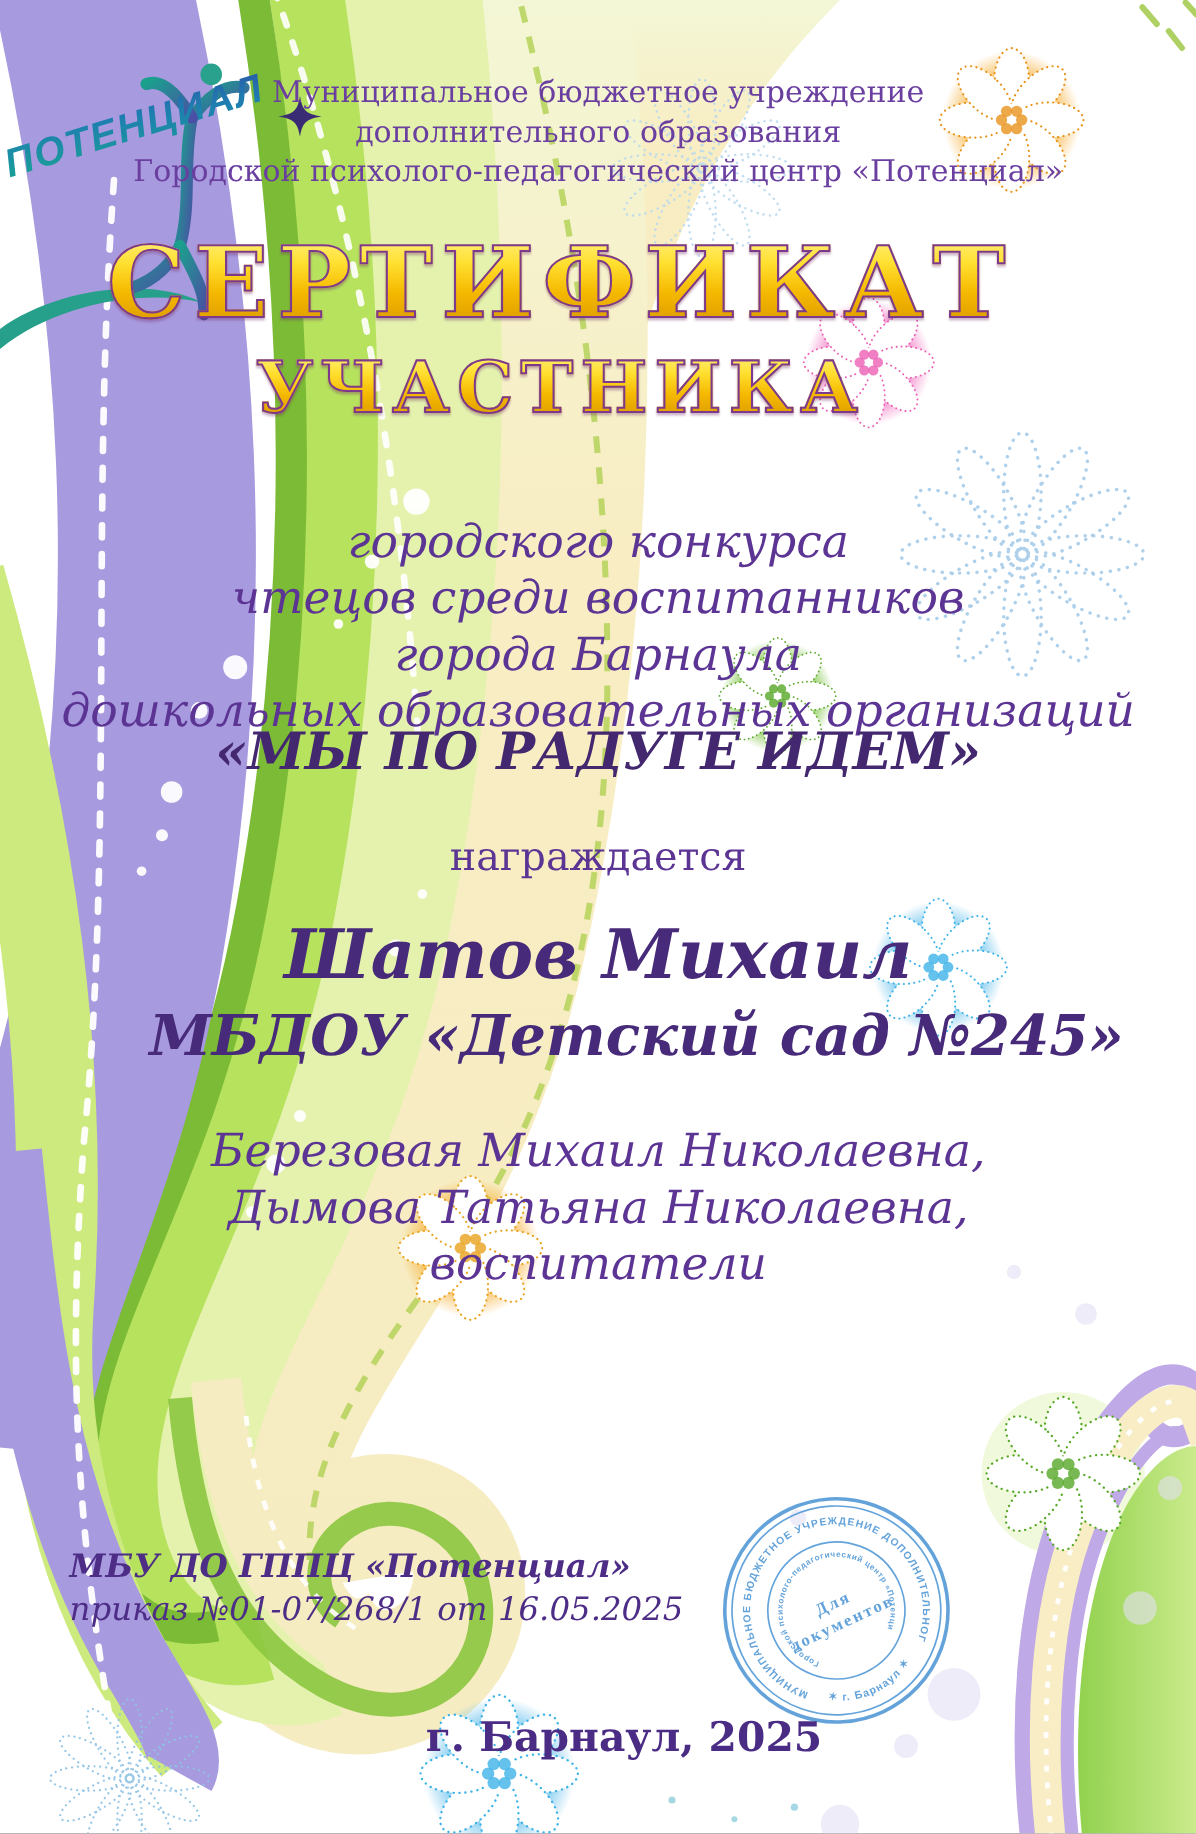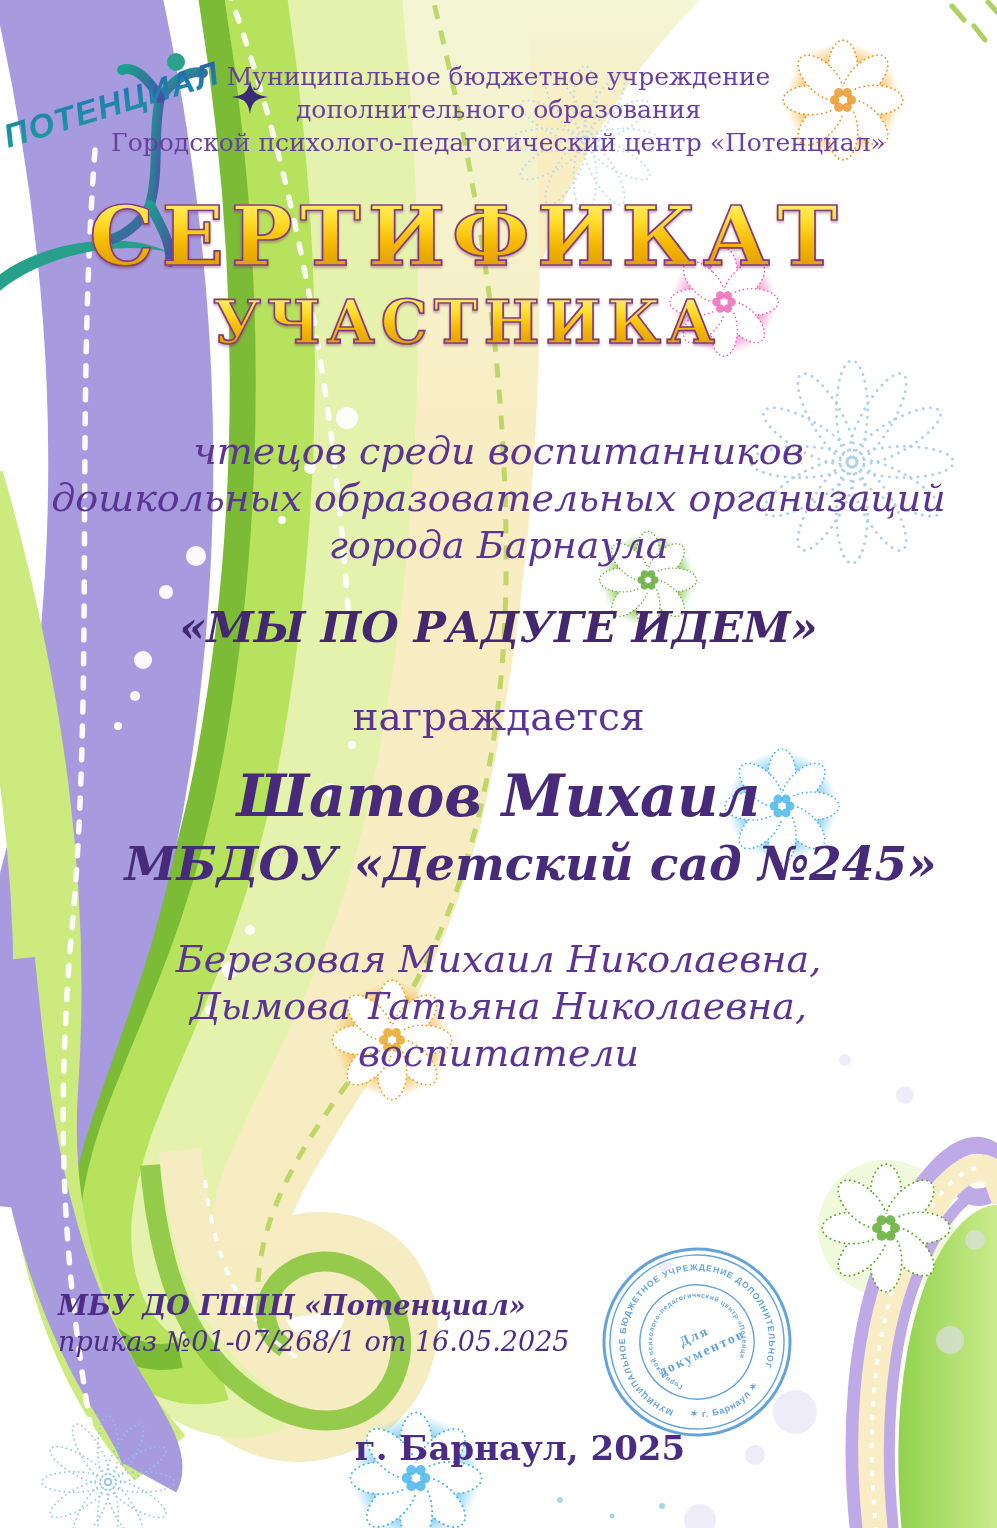--- a/index.html
+++ b/index.html
@@ -11,21 +11,21 @@
   .titlewrap{top:186px;left:0;width:934px;}
   .gold{font-weight:bold;
         background:linear-gradient(180deg,#fff7a0 0%,#ffdf2e 34%,#f5b800 58%,#cf8a00 100%);
         -webkit-background-clip:text;background-clip:text;color:transparent;
         -webkit-text-stroke:1.7px #7d3a8d;
         filter:drop-shadow(0 2px 1px rgba(110,40,100,.35));}
   .t1{font-size:82px;line-height:100px;letter-spacing:7px;}
   .t2{font-size:59px;line-height:74px;letter-spacing:6px;}
   .contest{top:428px;left:0;width:997px;font-style:italic;font-size:38px;line-height:47px;color:#5c3494;}
   .cname{top:602px;left:0;width:997px;font-style:italic;font-weight:bold;font-size:43px;color:#43276f;}
-  .award{top:694px;left:0;width:997px;font-size:39px;color:#5c3494;}
+  .award{top:694px;left:0;width:997px;font-size:33px;color:#5c3494;}
   .recipient{top:762px;left:0;width:997px;font-style:italic;font-weight:bold;font-size:57px;color:#472a79;}
   .org{top:836px;left:0;width:997px;font-style:italic;font-weight:bold;font-size:47px;color:#472a79;margin-left:32px;}
   .teachers{top:936px;left:0;width:997px;font-style:italic;font-size:38px;line-height:47px;color:#5c3494;}
   .fleft{position:absolute;left:58px;text-align:left;color:#4d2d86;}
   .forg{top:1290px;font-size:27px;font-weight:bold;font-style:italic;}
   .forder{top:1326px;font-size:27px;font-style:italic;}
   .city{top:1428px;left:45px;width:950px;font-weight:bold;font-size:34px;color:#4b2c85;}
 </style>
 </head>
 <body>
@@ -297,23 +297,24 @@
     <div>дополнительного образования</div>
     <div>Городской психолого-педагогический центр «Потенциал»</div>
   </div>
 
   <div class="txt titlewrap">
     <div class="gold t1">СЕРТИФИКАТ</div>
     <div class="gold t2">УЧАСТНИКА</div>
   </div>
 
   <div class="txt contest">
+    <div>городского конкурса</div>
     <div>чтецов среди воспитанников</div>
+    <div>города Барнаула</div>
     <div>дошкольных образовательных организаций</div>
-    <div>города Барнаула</div>
   </div>
 
   <div class="txt cname">«МЫ ПО РАДУГЕ ИДЕМ»</div>
 
   <div class="txt award">награждается</div>
   <div class="txt recipient">Шатов Михаил</div>
   <div class="txt org">МБДОУ «Детский сад №245»</div>
 
   <div class="txt teachers">
     <div>Березовая Михаил Николаевна,</div>

